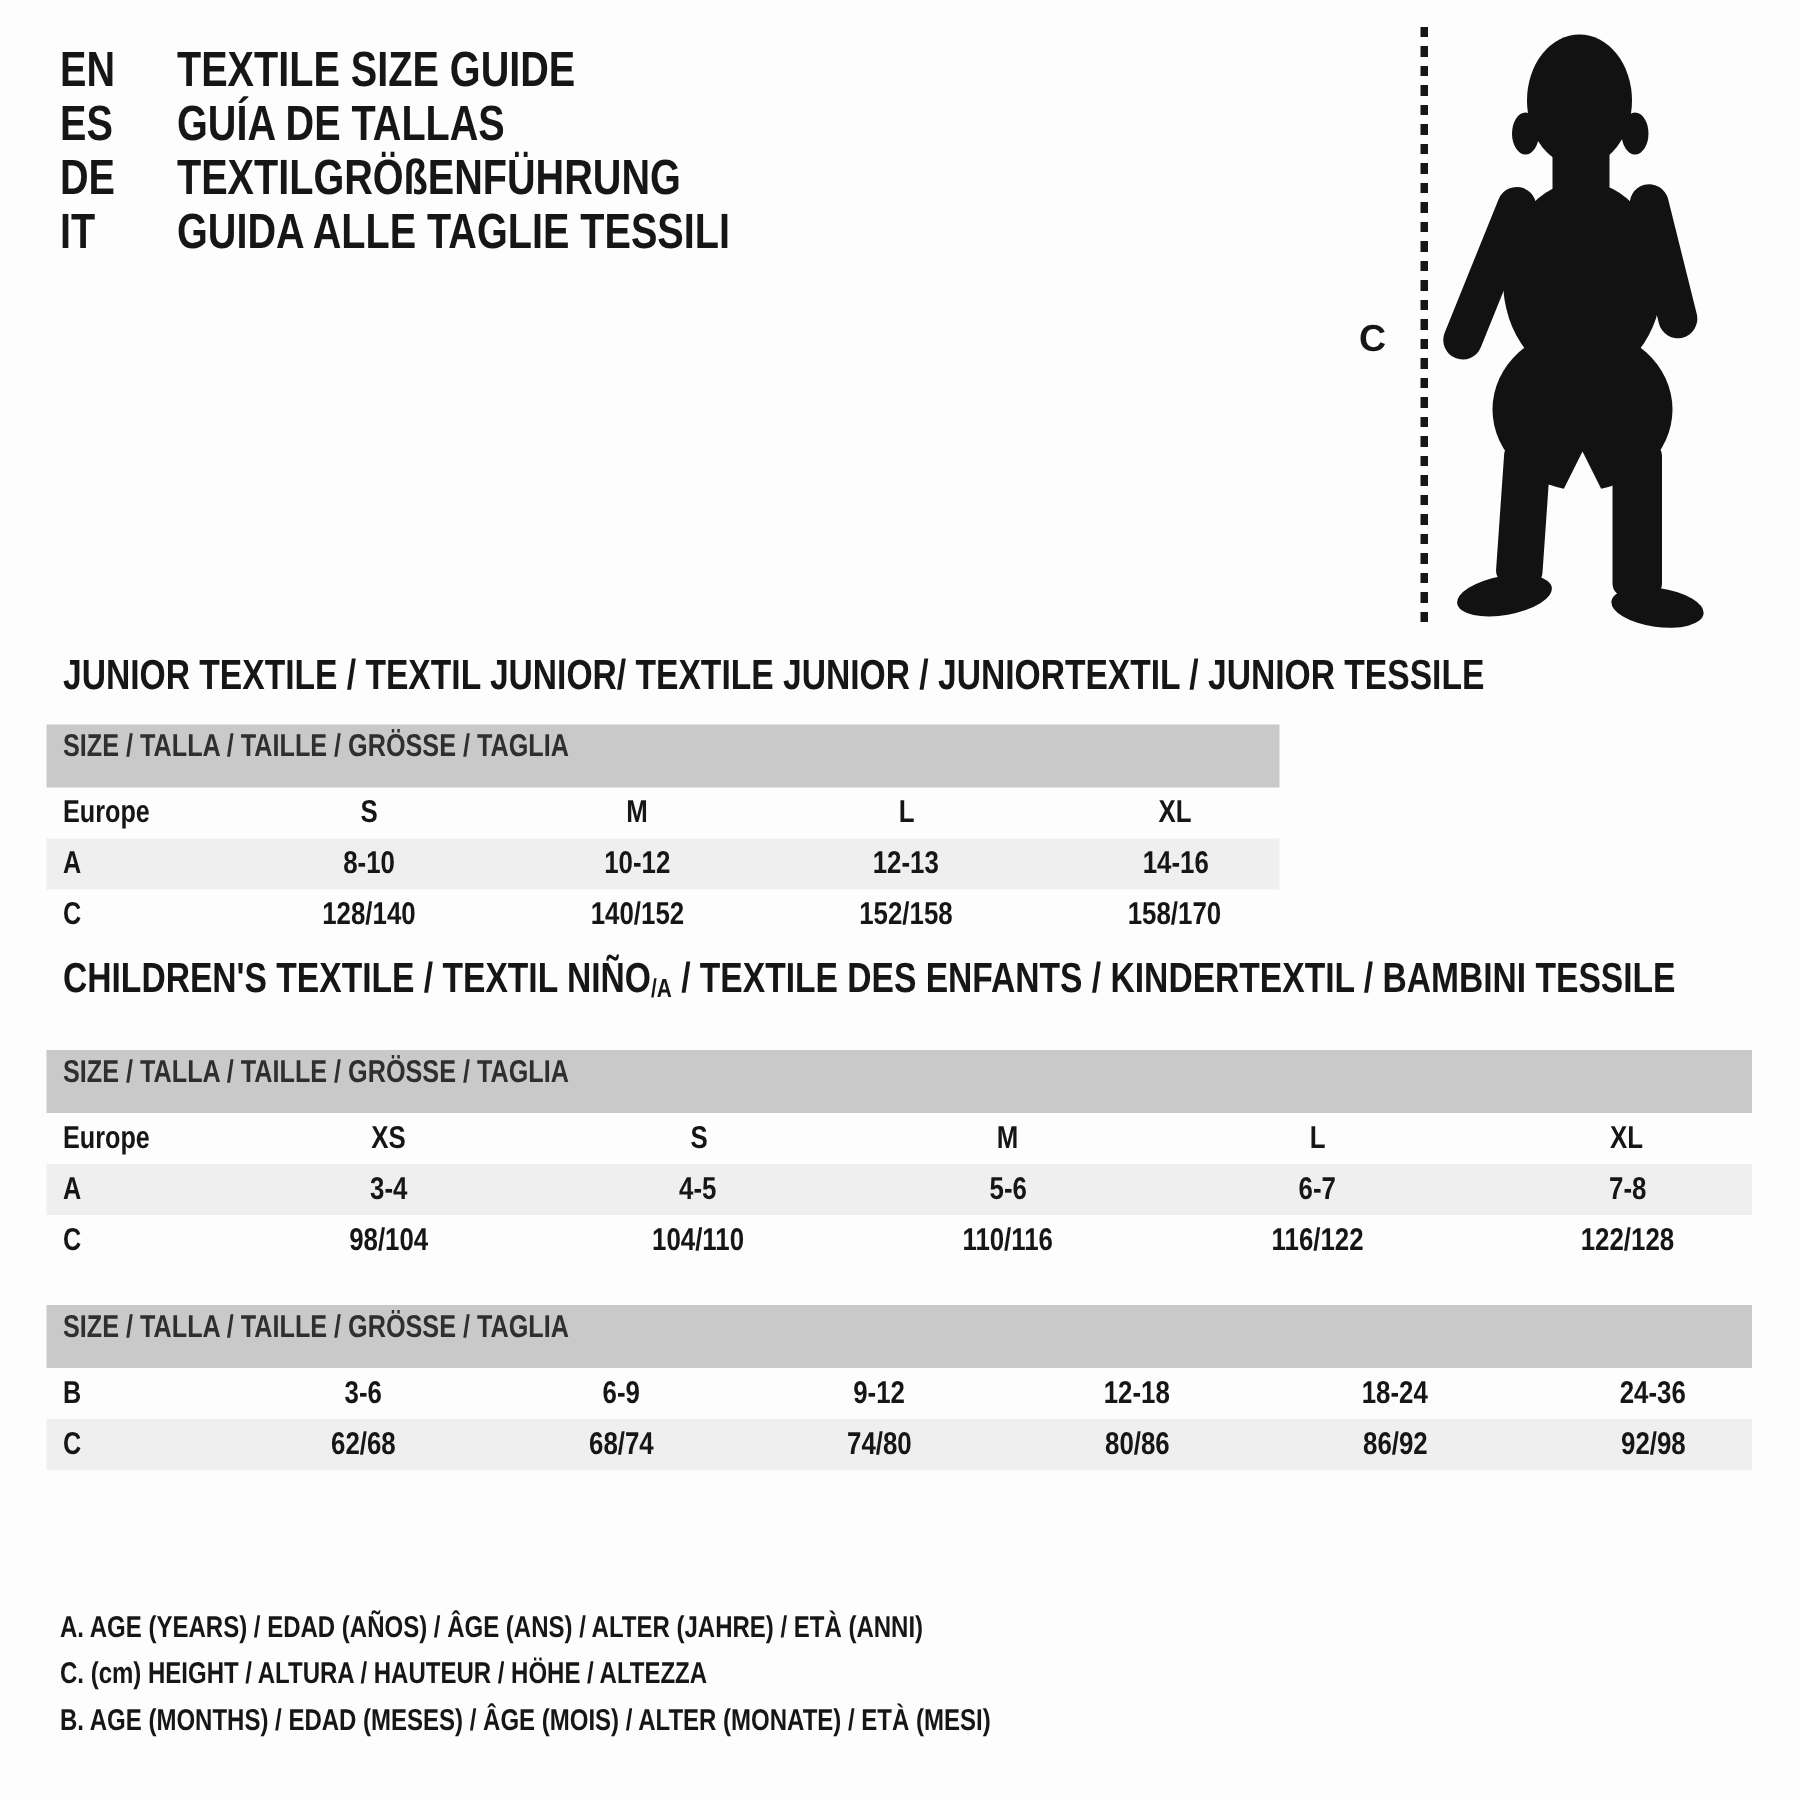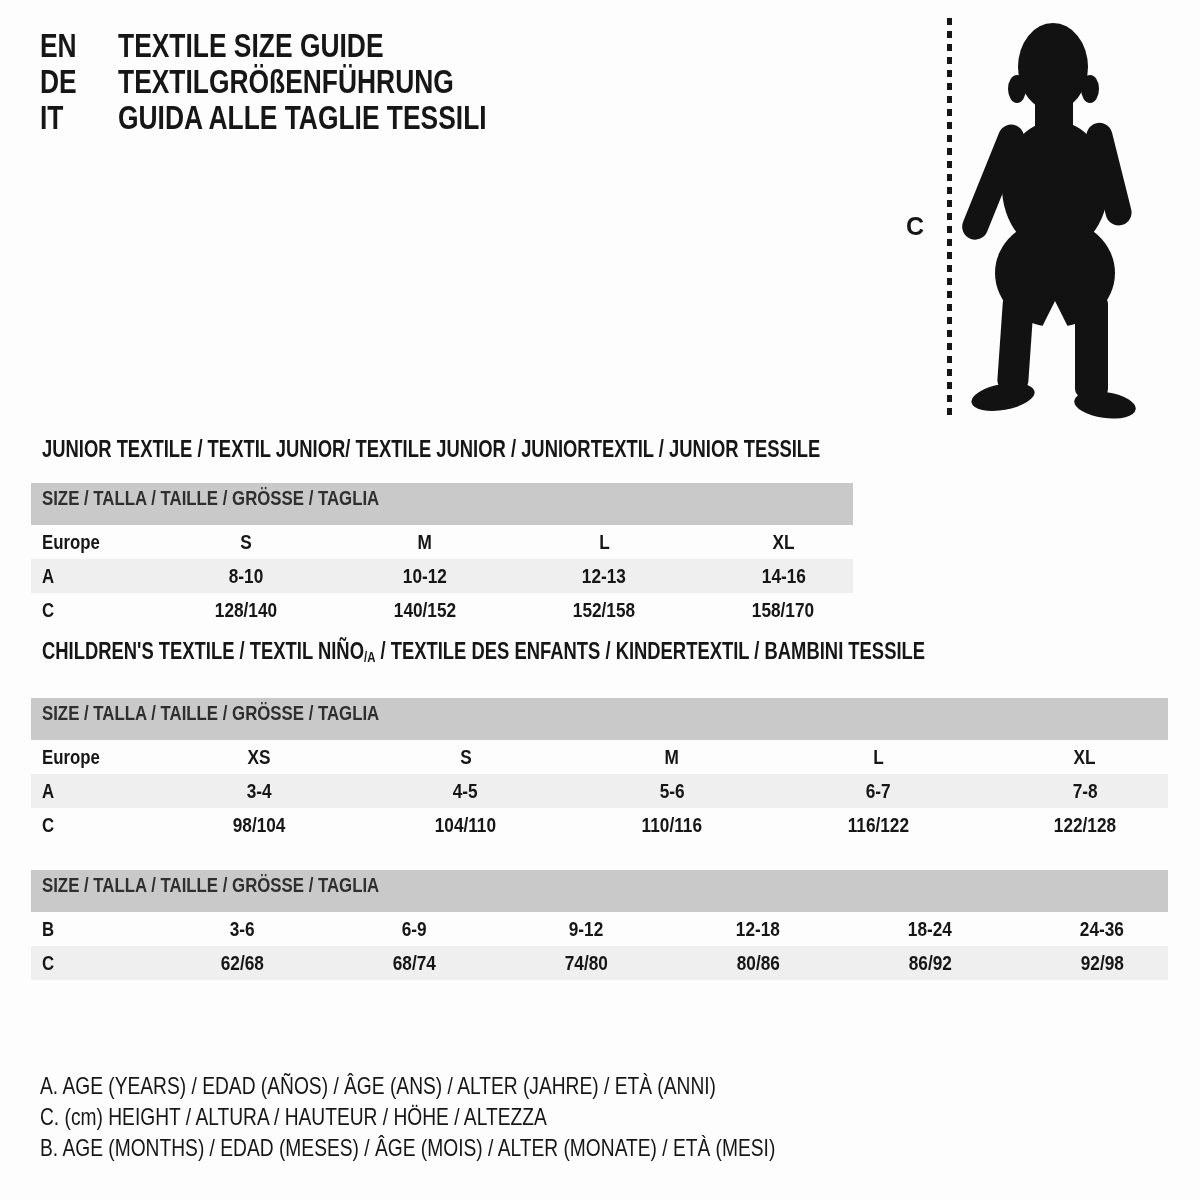--- a/index.html
+++ b/index.html
@@ -29,47 +29,51 @@
   .figure-c-label { position:absolute; left:906px; top:212px; font-weight:bold; font-size:25px; }
   .figure-svg { position:absolute; left:953px; top:15px; width:188px; height:405px; }
   .figure-svg g { fill: var(--silhouette, #121212); }
   .figure-svg .notch { fill: var(--page-bg, #fdfdfd); }
 
   
   .sizesec { position:absolute; left:31px; }
   .sec1 { top:435px; width:822px; }
   .sec2 { top:637px; width:1137px; }
   .sec3 { top:854px; width:1137px; }
-  .sec-title { padding-left:11px; font-weight:bold; font-size:23px; line-height:29px; }
+  .sec-title { padding-left:11px; font-weight:bold; font-size:28px; line-height:29px; }
   .sizebar {
     height:42px; box-sizing:border-box; padding-left:11px;
     background: var(--bar-bg, #c9c9c9); color: var(--bar-text, #2f2f2f);
     font-weight:bold; font-size:21px; line-height:30px;
   }
   .sec1 .sizebar { margin-top:19px; }
   .sec2 .sizebar { margin-top:26px; }
   .sec3 .sizebar { margin-top:16px; }
   .trow { display:flex; height:34px; align-items:center; font-weight:bold; font-size:21px;gap:40px; }
   .trow.shade { background: var(--row-shade, #efefef); }
   .tlabel { width:105px; padding-left:11px; box-sizing:border-box; }
   .tcell { flex:1; text-align:center; }
 
   
-  .legend { position:absolute; left:40px; top:1070px; font-weight:normal; font-size:24px; }
+  .legend { position:absolute; left:40px; top:1070px; font-weight:bold; font-size:20px; }
   .legend-line { height:31px; line-height:31px; }
 </style>
 </head>
 <body>
 
 <div class="canvas">
 
   <div class="lang-header">
     <div class="lang-row">
       <span class="lang-code"><span class="cond">EN</span></span>
       <span class="cond">TEXTILE SIZE GUIDE</span>
+    </div>
+    <div class="lang-row">
+      <span class="lang-code"><span class="cond">ES</span></span>
+      <span class="cond">GUÍA DE TALLAS</span>
     </div>
     <div class="lang-row">
       <span class="lang-code"><span class="cond">DE</span></span>
       <span class="cond">TEXTILGRÖßENFÜHRUNG</span>
     </div>
     <div class="lang-row">
       <span class="lang-code"><span class="cond">IT</span></span>
       <span class="cond">GUIDA ALLE TAGLIE TESSILI</span>
     </div>
   </div>

